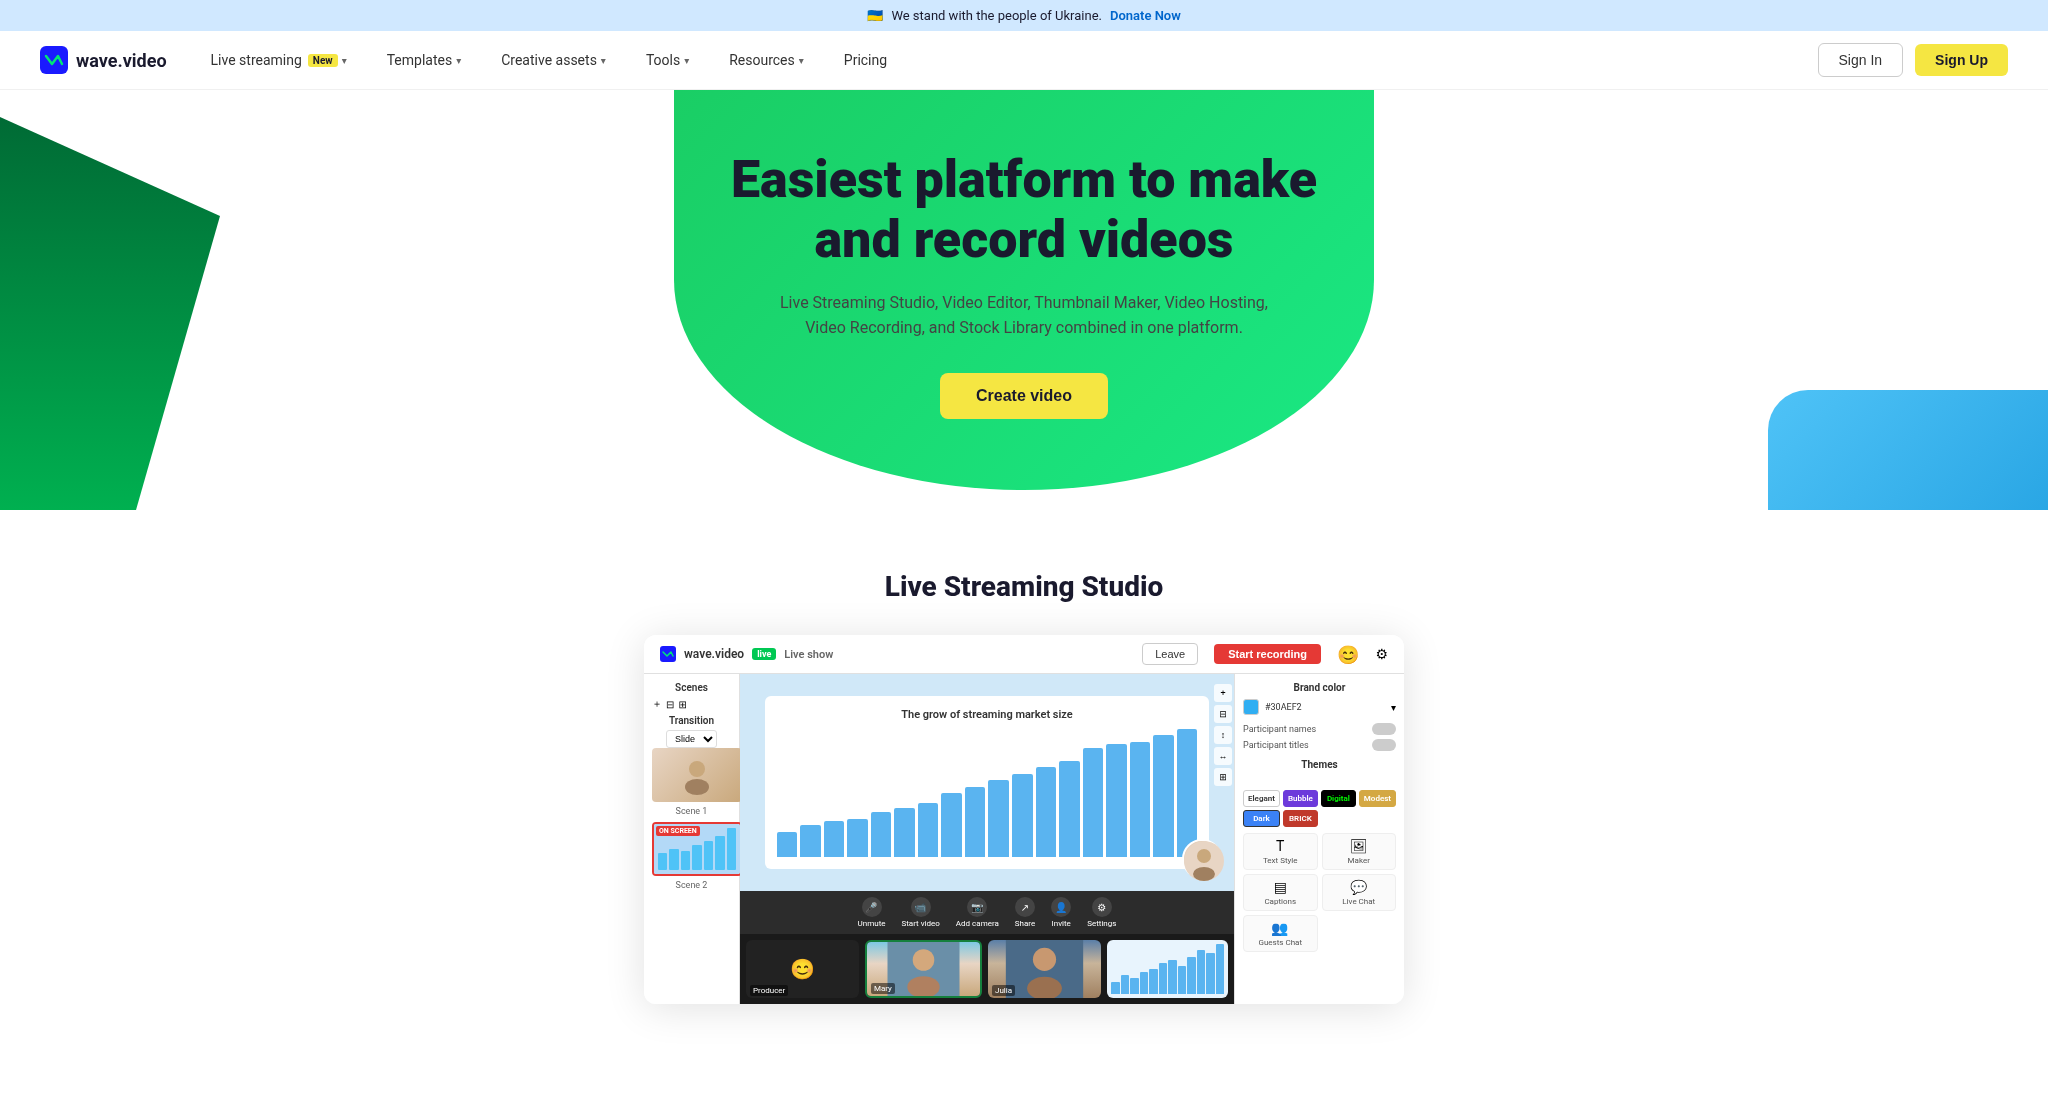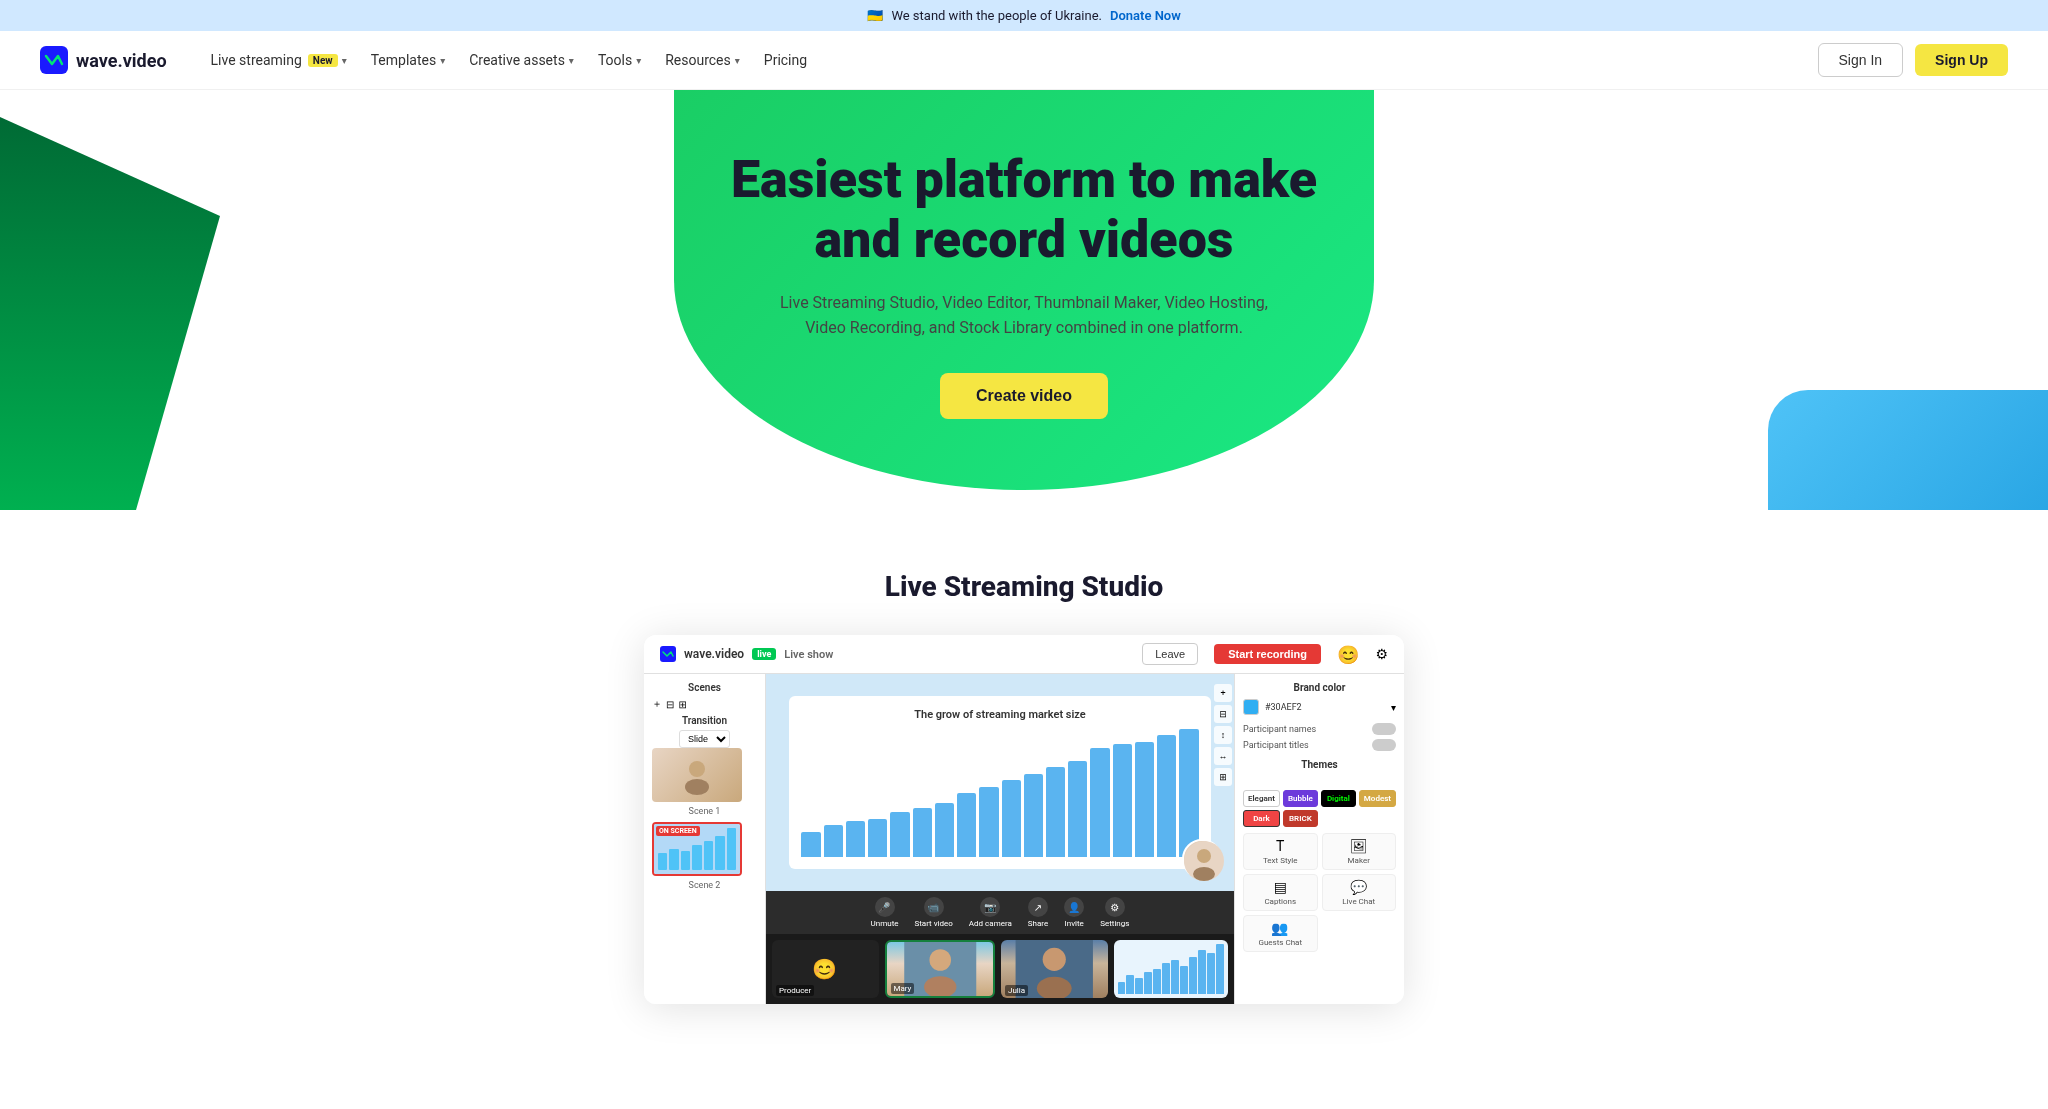--- a/index.html
+++ b/index.html
@@ -44,21 +44,21 @@
       text-decoration: none;
       margin-right: 32px;
     }
     .logo-icon {
       width: 28px;
       height: 28px;
     }
     .nav-links {
       display: flex;
       align-items: center;
-      gap: 0;
+      gap: 16px;
       flex: 1;
     }
     .nav-item {
       display: flex;
       align-items: center;
       gap: 4px;
       padding: 8px 12px;
       font-size: 14px;
       color: #333;
       cursor: pointer;
@@ -260,21 +260,21 @@
       font-size: 18px;
       cursor: pointer;
     }
 
     .studio-body {
       display: flex;
       height: 330px;
     }
     
     .studio-left {
-      width: 122px;
+      width: 96px;
       background: #fff;
       border-right: 1px solid #e0e0e0;
       padding: 8px;
       flex-shrink: 0;
     }
     .panel-label {
       font-size: 10px;
       font-weight: 600;
       color: #333;
       margin-bottom: 4px;
@@ -566,21 +566,21 @@
       border-radius: 3px;
       text-align: center;
       cursor: pointer;
       font-weight: 600;
       border: 1px solid #ccc;
     }
     .theme-elegant { background: #fff; color: #333; }
     .theme-bubble { background: #6c3adb; color: #fff; border-color: #6c3adb; }
     .theme-digital { background: #000; color: #0f0; border-color: #000; }
     .theme-modest { background: #d4a843; color: #fff; border-color: #d4a843; }
-    .theme-dark { background: #ef4444; color: #fff; border-color: #333; }
+    .theme-dark { background: #3b82f6; color: #fff; border-color: #333; }
     .theme-brick { background: #c0392b; color: #fff; border-color: #c0392b; }
 
     .right-icons-grid {
       display: grid;
       grid-template-columns: 1fr 1fr;
       gap: 4px;
       margin-top: 4px;
     }
     .right-icon-btn {
       display: flex;

